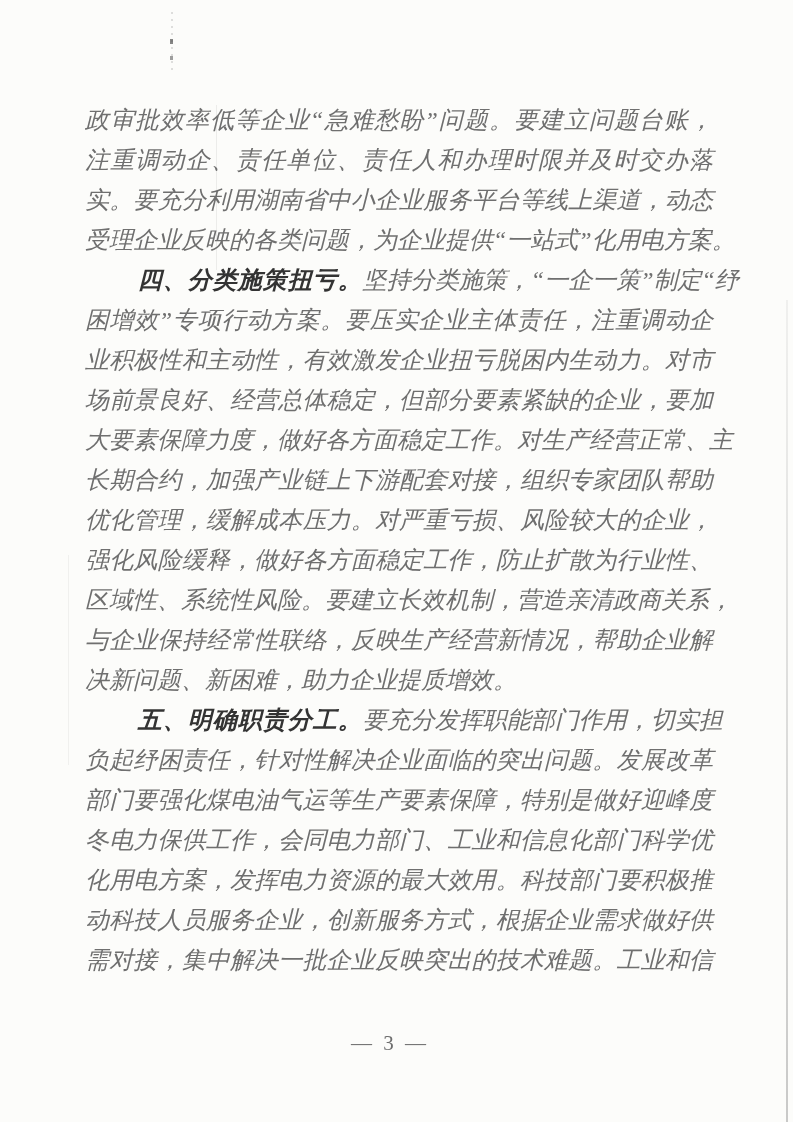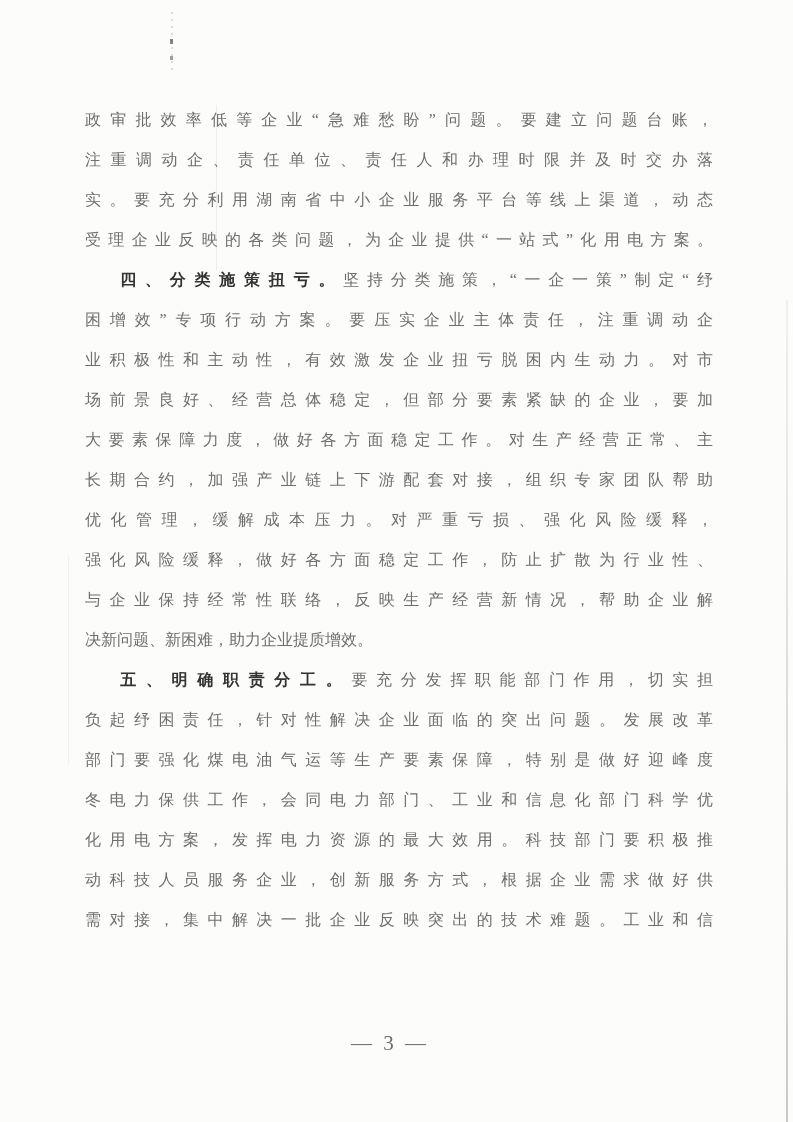--- a/index.html
+++ b/index.html
@@ -17,27 +17,28 @@
   }
   .text-block {
     position: absolute;
     left: 85px;
     top: 100px;
     width: 628px;
   }
   .doc-line {
     height: 40px;
     line-height: 40px;
-    font-size: 16px;
+    font-size: 24px;
     color: #6f6f6f;
     text-align: justify;
     text-align-last: justify;
     text-justify: inter-character;
     white-space: nowrap;
     overflow: visible;
+    font-style: italic;
   }
   .doc-line.end {
     text-align-last: left;
   }
   .doc-line.indent {
     text-indent: 2.2em;
   }
   .lead {
     font-weight: 700;
     color: #333333;
@@ -129,22 +130,23 @@
       <div class="doc-line">政审批效率低等企业“急难愁盼”问题。要建立问题台账，</div>
       <div class="doc-line">注重调动企、责任单位、责任人和办理时限并及时交办落</div>
       <div class="doc-line">实。要充分利用湖南省中小企业服务平台等线上渠道，动态</div>
       <div class="doc-line">受理企业反映的各类问题，为企业提供“一站式”化用电方案。</div>
       <div class="doc-line indent"><span class="lead">四、分类施策扭亏。</span>坚持分类施策，“一企一策”制定“纾</div>
       <div class="doc-line">困增效”专项行动方案。要压实企业主体责任，注重调动企</div>
       <div class="doc-line">业积极性和主动性，有效激发企业扭亏脱困内生动力。对市</div>
       <div class="doc-line">场前景良好、经营总体稳定，但部分要素紧缺的企业，要加</div>
       <div class="doc-line">大要素保障力度，做好各方面稳定工作。对生产经营正常、主</div>
       <div class="doc-line">长期合约，加强产业链上下游配套对接，组织专家团队帮助</div>
-      <div class="doc-line">优化管理，缓解成本压力。对严重亏损、强化风险缓释，</div>
+      <div class="doc-line">优化管理，缓解成本压力。对严重亏损、风险较大的企业，</div>
       <div class="doc-line">强化风险缓释，做好各方面稳定工作，防止扩散为行业性、</div>
+      <div class="doc-line">区域性、系统性风险。要建立长效机制，营造亲清政商关系，</div>
       <div class="doc-line">与企业保持经常性联络，反映生产经营新情况，帮助企业解</div>
       <div class="doc-line end">决新问题、新困难，助力企业提质增效。</div>
       <div class="doc-line indent"><span class="lead">五、明确职责分工。</span>要充分发挥职能部门作用，切实担</div>
       <div class="doc-line">负起纾困责任，针对性解决企业面临的突出问题。发展改革</div>
       <div class="doc-line">部门要强化煤电油气运等生产要素保障，特别是做好迎峰度</div>
       <div class="doc-line">冬电力保供工作，会同电力部门、工业和信息化部门科学优</div>
       <div class="doc-line">化用电方案，发挥电力资源的最大效用。科技部门要积极推</div>
       <div class="doc-line">动科技人员服务企业，创新服务方式，根据企业需求做好供</div>
       <div class="doc-line">需对接，集中解决一批企业反映突出的技术难题。工业和信</div>
     </div>

